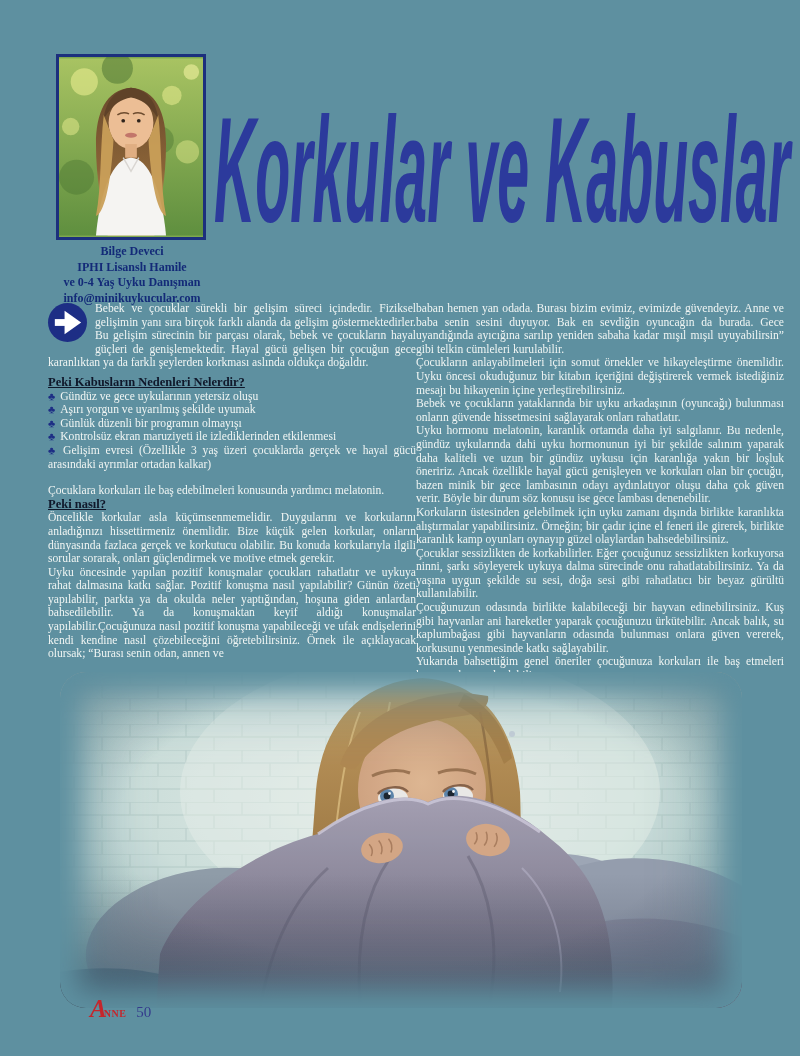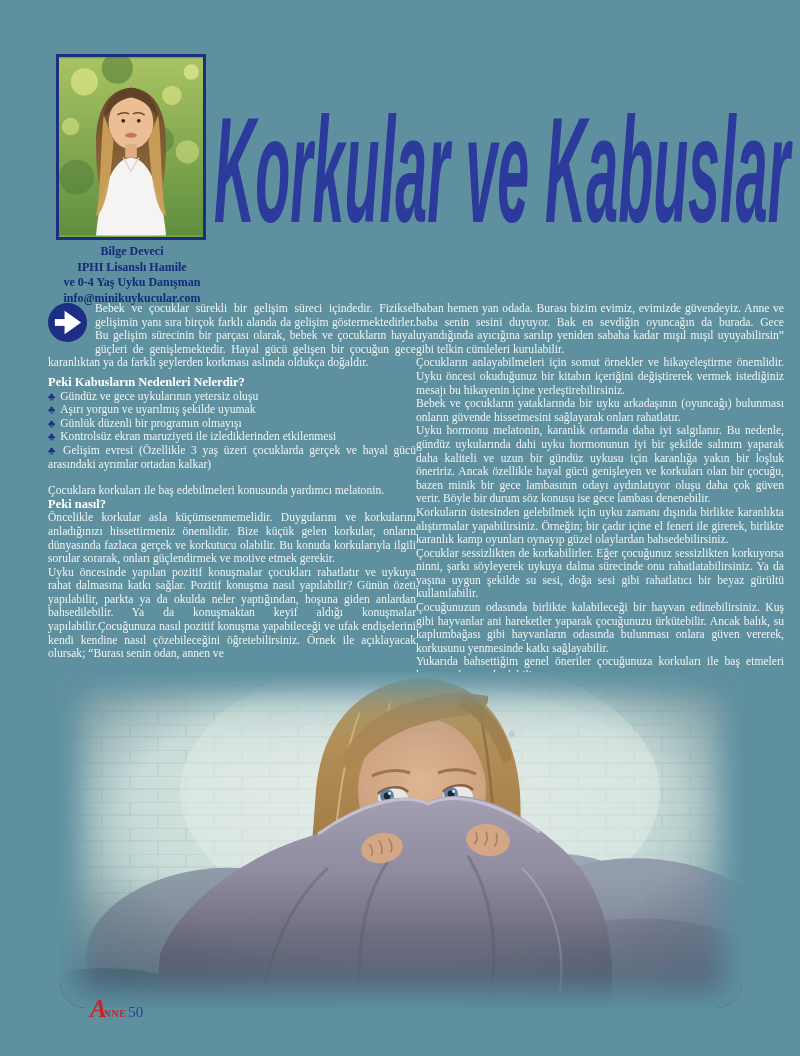--- a/index.html
+++ b/index.html
@@ -16,21 +16,21 @@
   
   .title-wrap{position:absolute;left:212px;top:72px;width:582px;height:178px;}
   
   .columns{
     position:absolute;left:48px;top:302px;width:747px;
     display:flex;gap:0;
     color:#f0f5f3;font-size:11.6px;line-height:13.6px;text-align:justify;
   }
   .col{width:368px;}
   .col p{margin:0;}
-  .h-red{color:#ffffff;font-weight:bold;font-size:12.5px;}
+  .h-red{color:#0f172a;font-weight:bold;font-size:12.5px;text-decoration:underline;}
   .mt{margin-top:13px !important;}
   .mt-s{margin-top:6px !important;}
   .arrow-cap{
     float:left;width:39px;height:39px;border-radius:50%;
     background:#1d2e85;margin:1px 8px 2px 0;
   }
   .arrow-cap svg{display:block;width:100%;height:100%;}
   .club{color:#1d2e85;font-weight:bold;margin-right:5px;font-size:11px;}
   
   .photo{
@@ -39,21 +39,21 @@
   }
   .photo svg{display:block;width:100%;height:100%;}
   .photo:after{
     content:"";position:absolute;inset:0;border-radius:26px;
     box-shadow:inset 0 0 26px 16px #5e90a0, inset 0 0 60px 26px rgba(94,144,160,.55);
   }
   
   .logo{position:absolute;left:90px;top:995px;white-space:nowrap;}
   .logo-initial{color:#c5262c;font-size:25px;font-style:italic;font-weight:bold;}
   .logo-rest{color:#c5262c;font-size:14px;font-weight:bold;font-variant:small-caps;letter-spacing:.5px;margin-left:-3px;}
-  .logo-page{color:#343a8c;font-size:15px;margin-left:2px;}
+  .logo-page{color:#343a8c;font-size:15px;margin-left:10px;}
 </style>
 </head>
 <body>
 
 <div class="page">
 
   <div class="author-block">
     <div class="author-photo">
       <svg viewBox="0 0 148 182">
         <defs>

